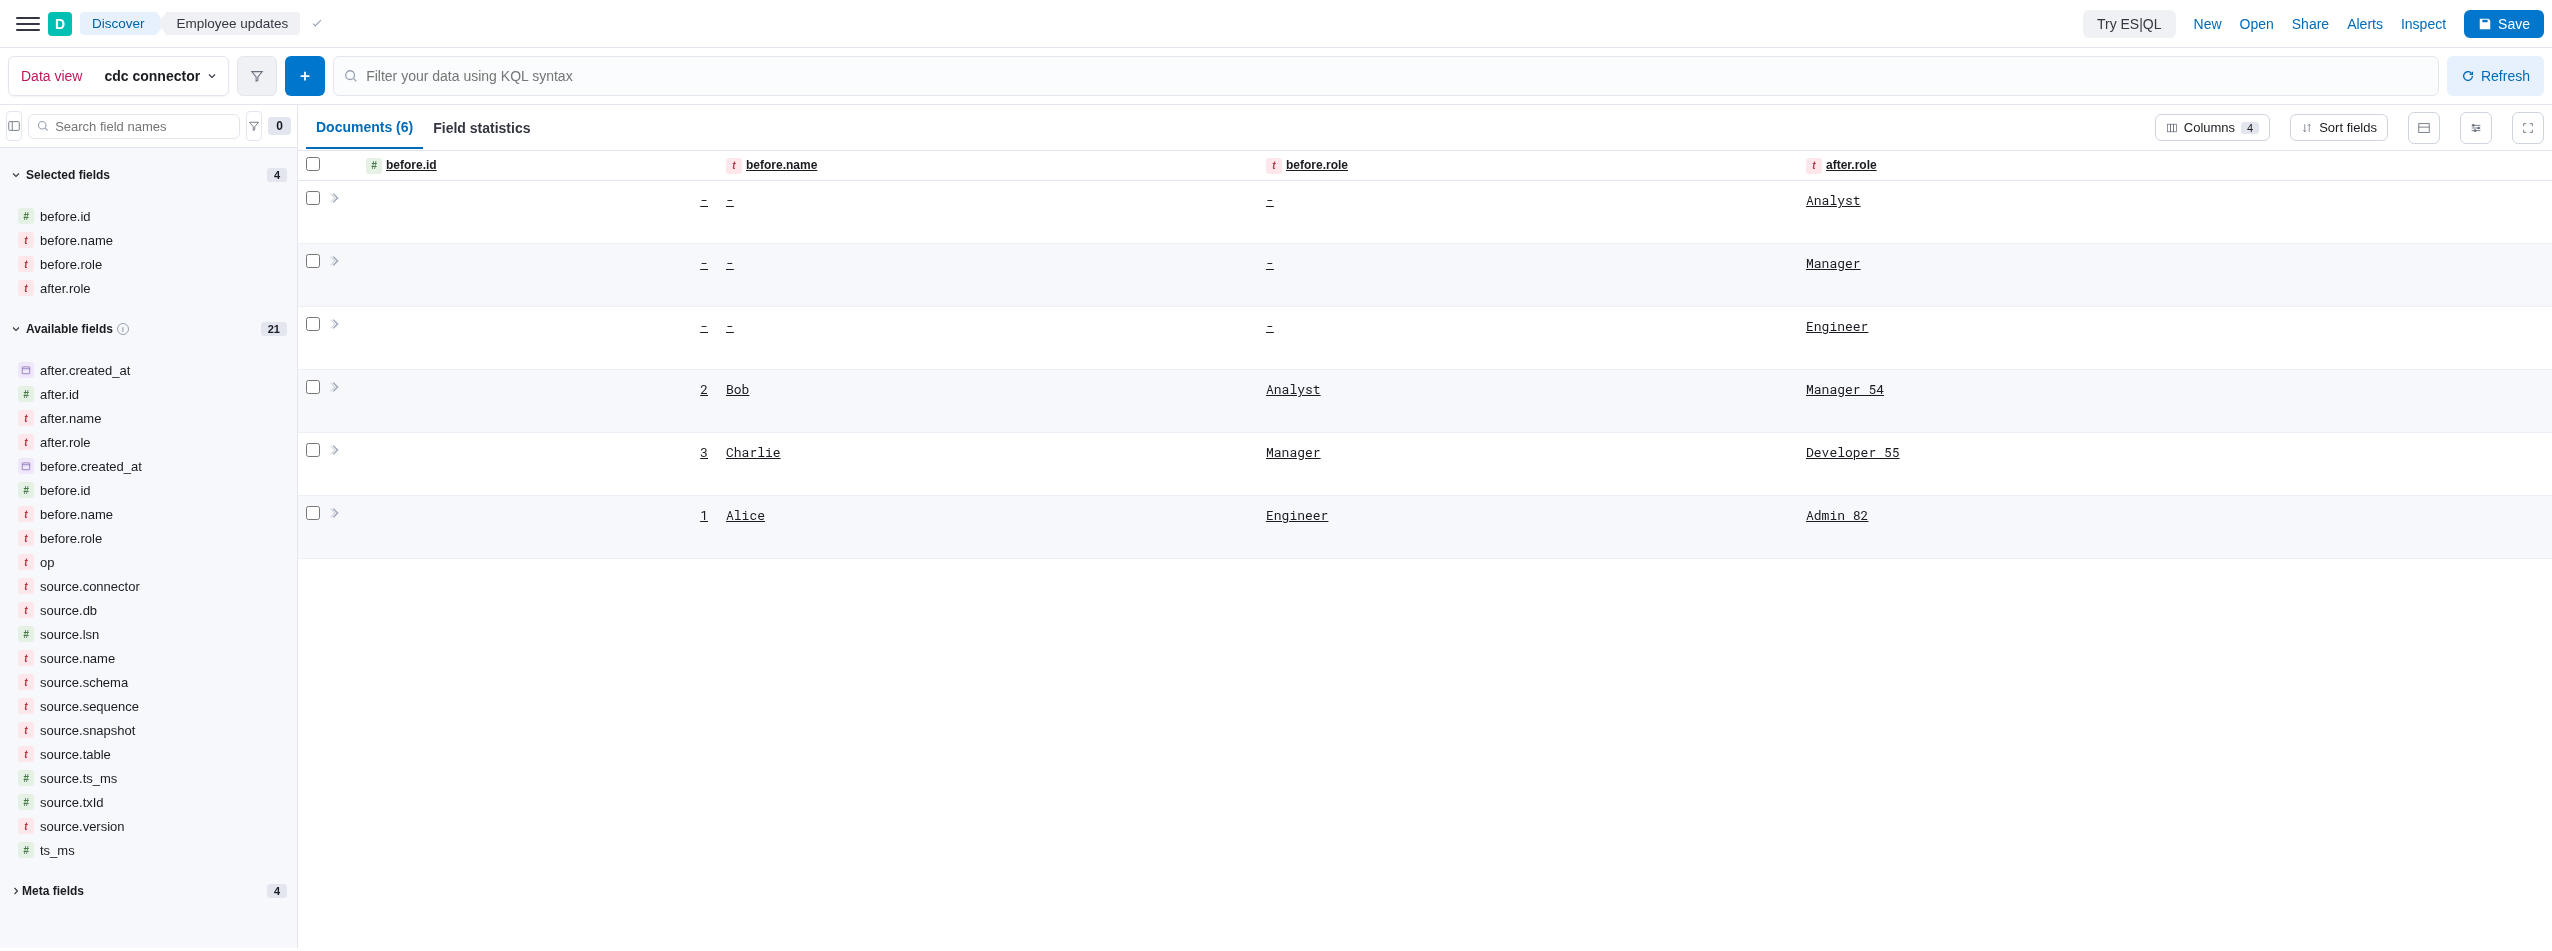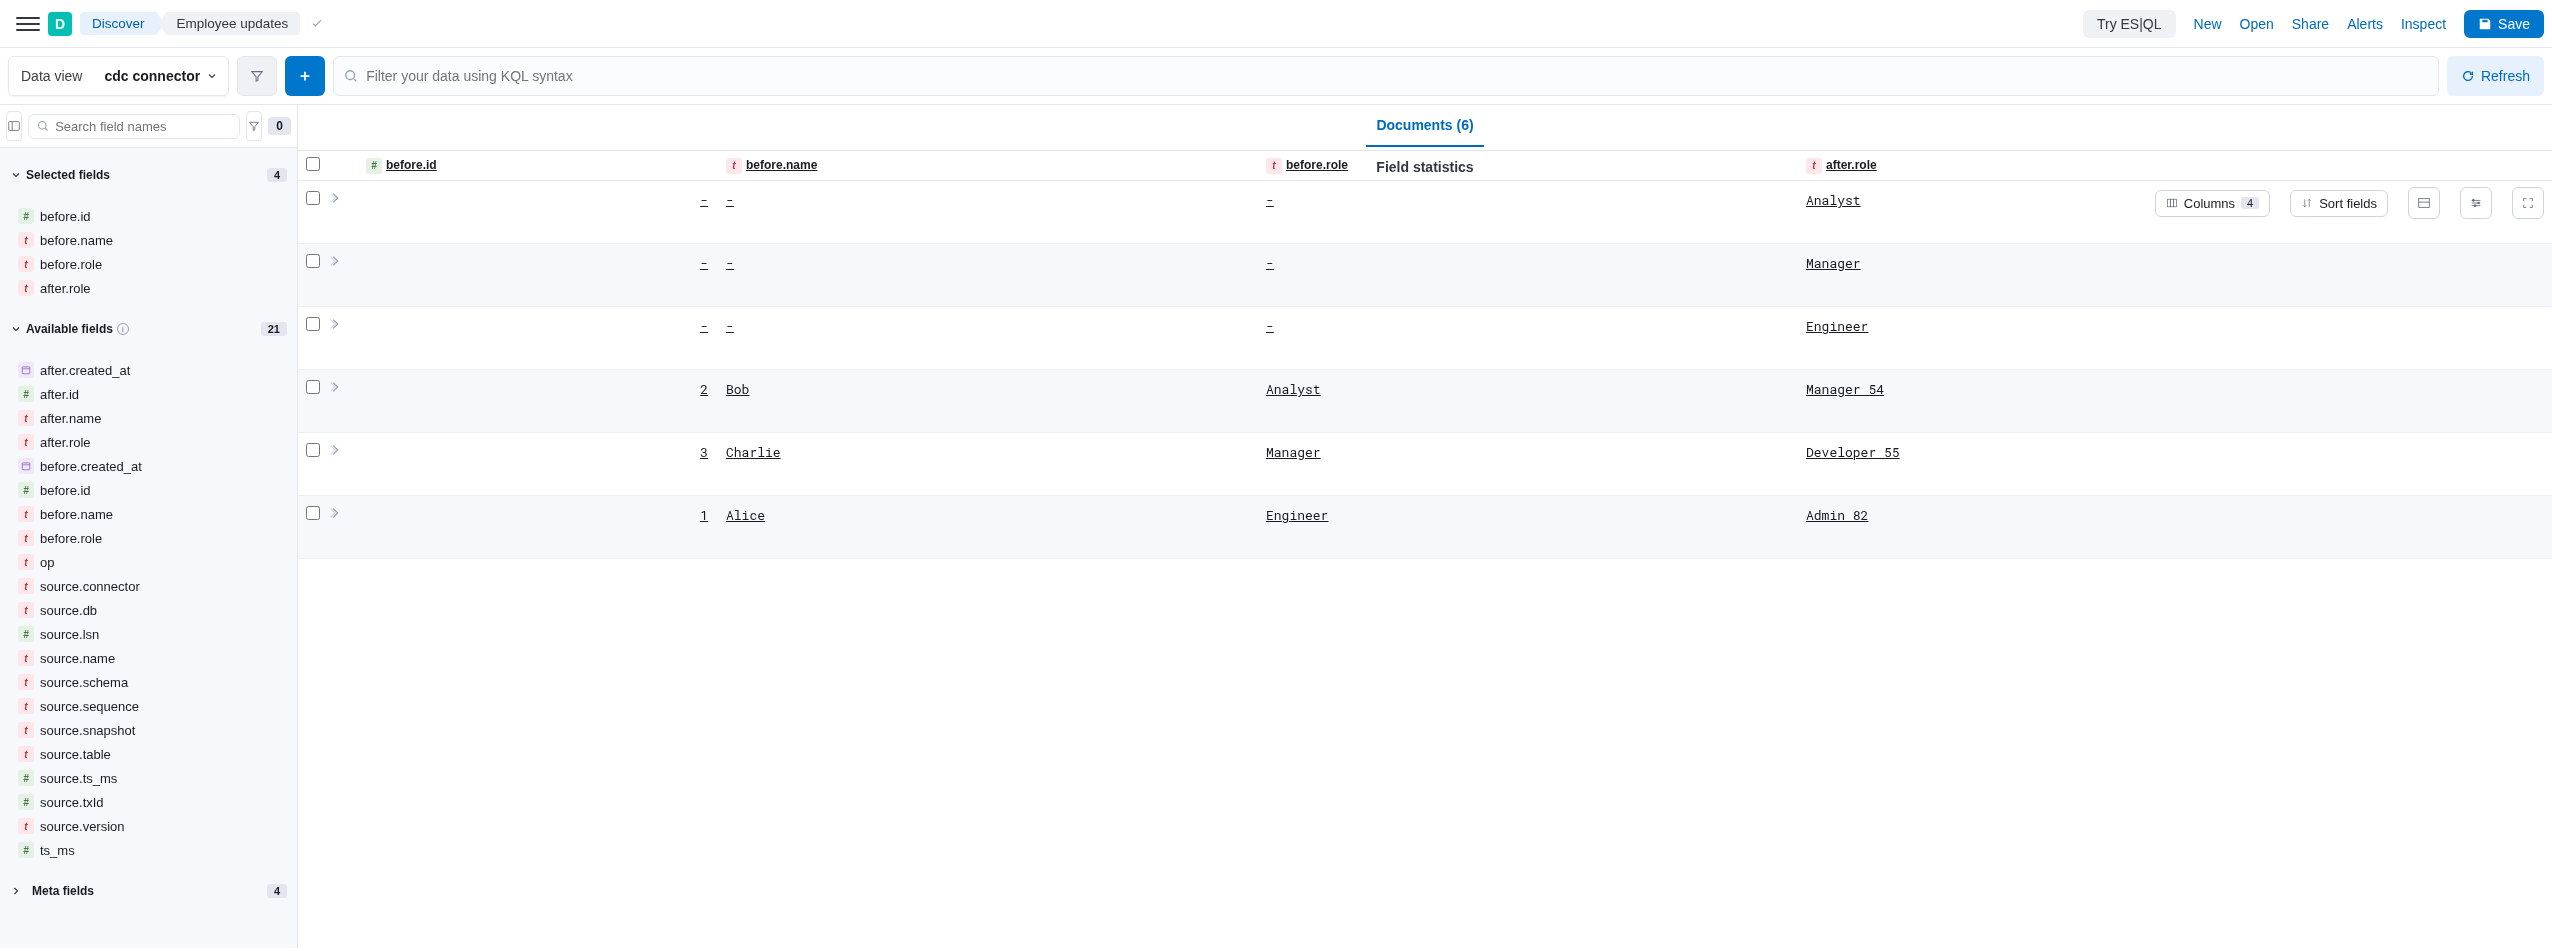--- a/index.html
+++ b/index.html
@@ -16,21 +16,21 @@
 .breadcrumb-second { background: #f0f1f4; color: #343741; clip-path: polygon(8px 0, 100% 0, 100% 100%, 8px 100%, 0 50%); margin-left: -6px; padding-left: 18px; border-radius: 0 4px 4px 0; }
 .check-icon { margin-left: 10px; color: #98a2b3; }
 .header-right { margin-left: auto; display: flex; align-items: center; gap: 18px; }
 .try-esql { background: #f0f1f4; padding: 6px 14px; border-radius: 6px; color: #343741; font-size: 14px; cursor: pointer; }
 .header-link { color: #006bb8; font-size: 14px; cursor: pointer; }
 .save-btn { background: #07c; color: #fff; padding: 6px 14px; border-radius: 6px; display: flex; align-items: center; gap: 6px; cursor: pointer; font-size: 14px; }
 
 
 .query-bar { display: flex; align-items: center; gap: 8px; padding: 8px; border-bottom: 1px solid #e3e6ef; }
 .dataview-select { display: flex; align-items: center; border: 1px solid #e3e6ef; border-radius: 6px; height: 40px; box-shadow: 0 1px 2px rgba(0,0,0,0.05); }
-.dv-label { padding: 0 12px; color: #404040; font-size: 14px; }
+.dv-label { padding: 0 12px; color: #be185d; font-size: 14px; }
 .dv-value { padding: 0 10px; font-weight: 600; display: flex; align-items: center; gap: 6px; cursor: pointer; }
 .filter-icon-btn, .add-filter-btn { width: 40px; height: 40px; border: 1px solid #e3e6ef; border-radius: 6px; display: flex; align-items: center; justify-content: center; background: #fff; cursor: pointer; }
 .filter-icon-btn { background: #f0f1f4; }
 .add-filter-btn { background: #07c; color: #fff; border: none; }
 .search-wrap { flex: 1; display: flex; align-items: center; border: 1px solid #e3e6ef; border-radius: 6px; height: 40px; padding: 0 10px; background: #fbfcfd; }
 .search-wrap input { border: none; outline: none; flex: 1; font-size: 14px; background: transparent; padding-left: 8px; }
 .refresh-btn { background: #e6f1fd; color: #006bb8; padding: 7px 14px; height: 40px; border-radius: 6px; display: flex; align-items: center; gap: 6px; cursor: pointer; font-size: 14px; }
 
 
 .main { display: flex; height: calc(100vh - 108px); }
@@ -46,21 +46,21 @@
 .field-list { padding: 2px 0; }
 .field-item { display: flex; align-items: center; padding: 4px 10px 4px 18px; font-size: 13px; cursor: pointer; gap: 6px; }
 .type-token { width: 16px; height: 16px; border-radius: 3px; display: flex; align-items: center; justify-content: center; font-size: 10px; font-weight: 700; font-style: italic; }
 .tok-num { background: #e6f1e6; color: #4a7a4a; }
 .tok-text { background: #fde7ea; color: #b03a48; }
 .tok-date { background: #f0e8fa; color: #6b4ba3; }
 .info-icon { width: 12px; height: 12px; border: 1px solid #98a2b3; border-radius: 50%; font-size: 8px; display: inline-flex; align-items: center; justify-content: center; color: #98a2b3; margin-left: 4px; }
 
 
 .content { flex: 1; display: flex; flex-direction: column; overflow: hidden; }
-.tabs-row { display: flex; align-items: center; padding: 0 8px; border-bottom: 1px solid #e3e6ef; height: 46px; flex-direction: column; }
+.tabs-row { display: flex; align-items: center; padding: 0 8px; border-bottom: 1px solid #e3e6ef; height: 46px; }
 .tab { padding: 12px 10px; font-size: 14px; font-weight: 600; cursor: pointer; color: #343741; }
 .tab.active { color: #006bb8; border-bottom: 2px solid #006bb8; }
 .tabs-right { margin-left: auto; display: flex; align-items: center; gap: 20px; }
 .pill-btn { border: 1px solid #ced4e0; border-radius: 6px; padding: 5px 10px; display: flex; align-items: center; gap: 6px; font-size: 13px; cursor: pointer; background: #fff; }
 .pill-btn .count { background: #e3e6ef; padding: 0 6px; border-radius: 3px; font-size: 11px; }
 .icon-btn-sm { width: 32px; height: 32px; border: 1px solid #ced4e0; border-radius: 6px; display: flex; align-items: center; justify-content: center; cursor: pointer; }
 
 
 .table-wrap { flex: 1; overflow: auto; text-decoration: underline; }
 table.docs { width: 100%; border-collapse: collapse; font-family: "Roboto Mono", Menlo, Consolas, monospace; font-size: 13px; }
@@ -301,21 +301,21 @@
         <div class="field-item">
           <span class="type-token tok-num">#</span>
           <span>ts_ms</span>
         </div>
       </div>
 
     <div class="section-header">
       <svg width="12" height="12" viewBox="0 0 16 16">
           <path d="M6 4l4 4-4 4" stroke="#343741" stroke-width="1.5" fill="none"></path>
         </svg>
-      <span style="margin-left:10px">Meta fields</span>
+      <span style="margin-left:0">Meta fields</span>
       <span class="badge">4</span>
     </div>
   </div>
 
   <div class="content">
     <div class="tabs-row">
       <div class="tab active">Documents (6)</div>
       <div class="tab">Field statistics</div>
       <div class="tabs-right">
         <div class="pill-btn">

